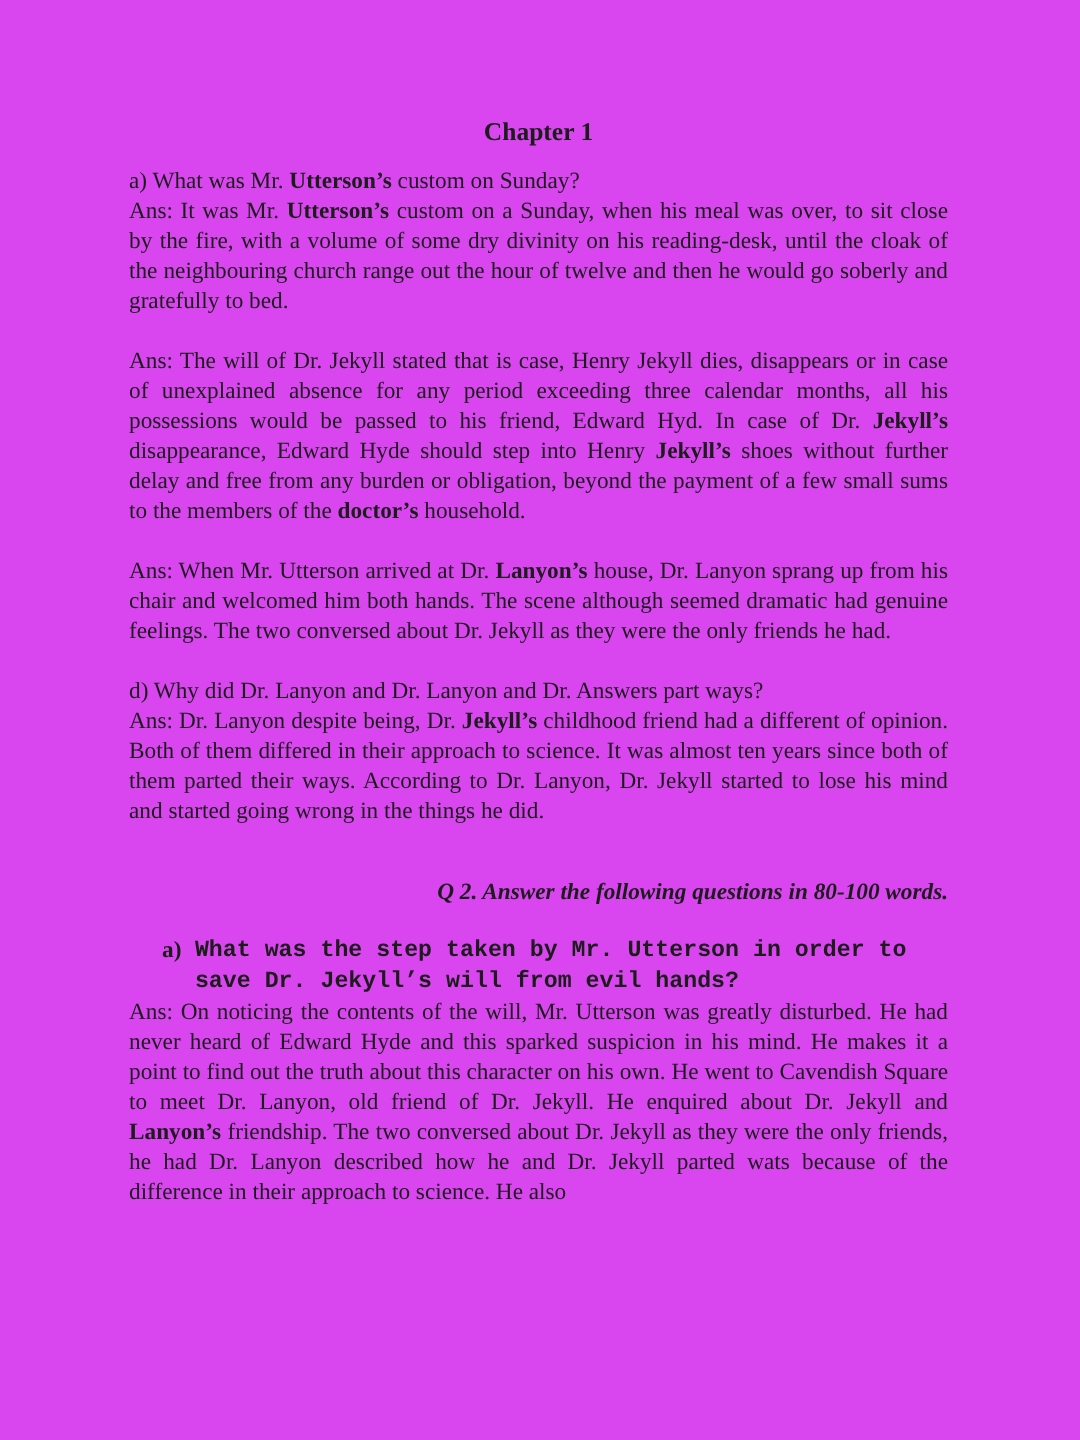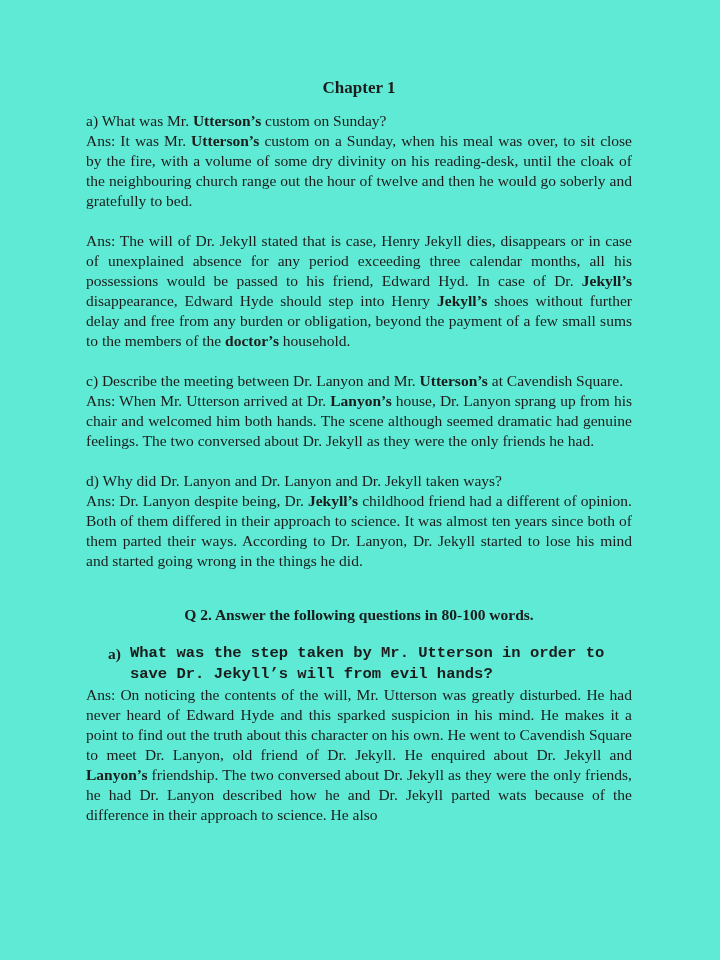--- a/index.html
+++ b/index.html
@@ -4,21 +4,21 @@
 <style>
   html, body {
     margin: 0;
     padding: 0;
     background: #ffffff;
   }
   .page {
     position: relative;
     width: 720px;
     height: 960px;
-    background: #5eead4;
+    background: #d946ef;
     box-sizing: border-box;
     padding: 78px 88px 60px 86px;
     font-family: "Liberation Serif", "DejaVu Serif", serif;
     color: #1c1c1c;
     overflow: hidden;
   }
   .doc-title {
     margin: 0 0 13px 0;
     font-size: 17px;
     font-weight: bold;
@@ -43,21 +43,22 @@
   }
   .q-line {
     text-align: left;
   }
   b { font-weight: bold; }
   .q2-heading {
     margin: 34px 0 0 0;
     font-size: 15.5px;
     font-weight: bold;
     line-height: 20px;
-    text-align: center;
+    text-align: right;
+    font-style: italic;
   }
   .sub-q {
     display: flex;
     gap: 9px;
     margin: 18px 0 0 22px;
     font-size: 15.5px;
     font-weight: bold;
     line-height: 21px;
   }
   .sub-q .sub-text { flex: 1; text-align: left; font-family: Liberation Mono, monospace; }
@@ -74,26 +75,25 @@
   <section class="qa-block">
     <p class="q-line">a) What was Mr. <b>Utterson’s</b> custom on Sunday?</p>
     <p class="a-para">Ans: It was Mr. <b>Utterson’s</b> custom on a Sunday, when his meal was over, to sit close by the fire, with a volume of some dry divinity on his reading-desk, until the cloak of the neighbouring church range out the hour of twelve and then he would go soberly and gratefully to bed.</p>
   </section>
 
   <section class="qa-block">
     <p class="a-para">Ans: The will of Dr. Jekyll stated that is case, Henry Jekyll dies, disappears or in case of unexplained absence for any period exceeding three calendar months, all his possessions would be passed to his friend, Edward Hyd. In case of Dr. <b>Jekyll’s</b> disappearance, Edward Hyde should step into Henry <b>Jekyll’s</b> shoes without further delay and free from any burden or obligation, beyond the payment of a few small sums to the members of the <b>doctor’s</b> household.</p>
   </section>
 
   <section class="qa-block">
-    <p class="q-line">c) Describe the meeting between Dr. Lanyon and Mr. <b>Utterson’s</b> at Cavendish Square.</p>
     <p class="a-para">Ans: When Mr. Utterson arrived at Dr. <b>Lanyon’s</b> house, Dr. Lanyon sprang up from his chair and welcomed him both hands. The scene although seemed dramatic had genuine feelings. The two conversed about Dr. Jekyll as they were the only friends he had.</p>
   </section>
 
   <section class="qa-block">
-    <p class="q-line">d) Why did Dr. Lanyon and Dr. Lanyon and Dr. Jekyll taken ways?</p>
+    <p class="q-line">d) Why did Dr. Lanyon and Dr. Lanyon and Dr. Answers part ways?</p>
     <p class="a-para">Ans: Dr. Lanyon despite being, Dr. <b>Jekyll’s</b> childhood friend had a different of opinion. Both of them differed in their approach to science. It was almost ten years since both of them parted their ways. According to Dr. Lanyon, Dr. Jekyll started to lose his mind and started going wrong in the things he did.</p>
   </section>
 
   <p class="q2-heading">Q 2. Answer the following questions in 80-100 words.</p>
 
   <p class="sub-q">
     <span class="sub-label">a)</span>
     <span class="sub-text">What was the step taken by Mr. Utterson in order to save Dr. Jekyll’s will from evil hands?</span>
   </p>
 

